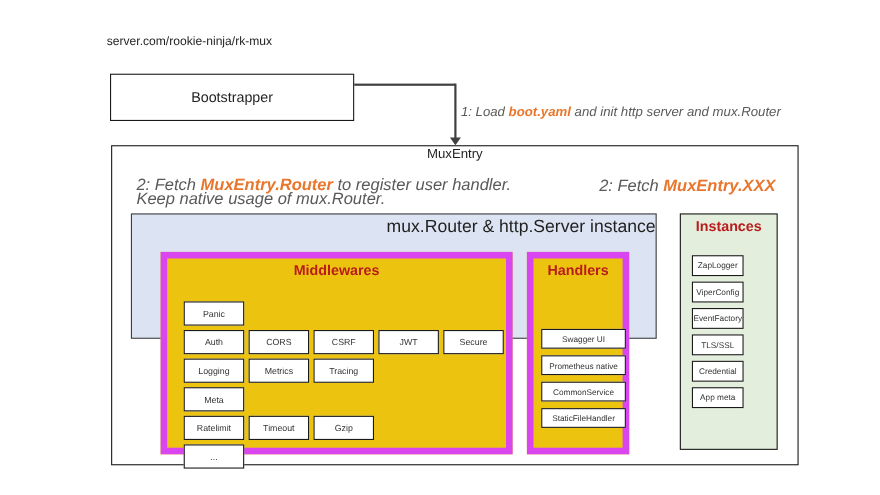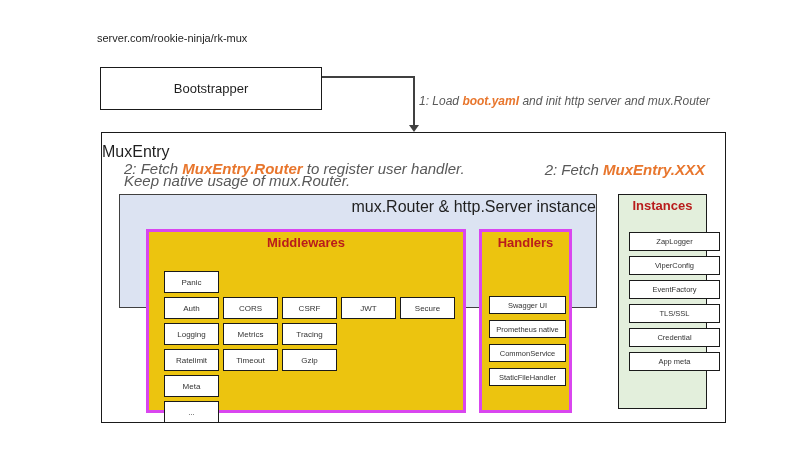--- a/index.html
+++ b/index.html
@@ -50,22 +50,23 @@
   }
   .hl { color: var(--orange, #E8762D); font-weight: bold; }
 
   .muxentry {
     left: 101px; top: 132px;
     width: 625px; height: 291px;
     border: 1.4px solid #1a1a1a;
     background: #ffffff;
   }
   .muxentry-title {
-    left: 0; top: 10px; width: 100%;
-    font-size: 16px;
+    left: 0; top: 0; width: 100%;
+    text-align: center;
+    font-size: 12px;
   }
 
   .note {
     top: 30px;
     font-size: 15px; font-style: italic;
     color: var(--note_gray, #595959);
     line-height: 12px;
     white-space: nowrap;
   }
   .note-left  { left: 22px; }
@@ -78,21 +79,21 @@
     border: 1px solid #404040;
   }
   .router-title {
     left: 0; top: 3px; width: 100%;
     text-align: right;
     font-size: 16px;
   }
 
   .gold-box {
     background: var(--gold, #ECC40F);
-    border: 3px solid #d946ef;
+    border: 6px solid #d946ef;
   }
   .middlewares { left: 44px;  top: 96px; width: 320px; height: 184px; }
   .handlers    { left: 377px; top: 96px; width: 93px;  height: 184px; }
 
   .section-title {
     left: 0; top: 3px; width: 100%;
     text-align: center;
     font-size: 13px; font-weight: 600;
     color: #b91c1c;
   }
@@ -112,21 +113,21 @@
   .hd-list { left: 7px; top: 26px; display: flex; flex-direction: column; gap: 6px; margin-top: 38px; }
   .hd-box  { width: 77px; height: 18px; font-size: 7.5px; }
 
   .instances {
     left: 516px; top: 61px;
     width: 89px; height: 215px;
     background: var(--green, #E3EFDC);
     border: 1px solid #1a1a1a;
   }
   .in-list { left: 10px; top: 37px; display: flex; flex-direction: column; gap: 5px; }
-  .in-box  { width: 91px; height: 19px; font-size: 7.5px; }
+  .in-box  { width: 47px; height: 19px; font-size: 7.5px; }
 </style>
 </head>
 <body>
 
 <div class="canvas">
 
   <div class="abs repo-label">server.com/rookie-ninja/rk-mux</div>
 
   <div class="abs bootstrapper">
     <span>Bootstrapper</span>
@@ -169,26 +170,26 @@
           <div class="mini mw-box">CSRF</div>
           <div class="mini mw-box">JWT</div>
           <div class="mini mw-box">Secure</div>
         </div>
         <div class="mw-row">
           <div class="mini mw-box">Logging</div>
           <div class="mini mw-box">Metrics</div>
           <div class="mini mw-box">Tracing</div>
         </div>
         <div class="mw-row">
+          <div class="mini mw-box">Meta</div>
+        </div>
+        <div class="mw-row">
           <div class="mini mw-box">Ratelimit</div>
           <div class="mini mw-box">Timeout</div>
           <div class="mini mw-box">Gzip</div>
-        </div>
-        <div class="mw-row">
-          <div class="mini mw-box">Meta</div>
         </div>
         <div class="mw-row">
           <div class="mini mw-box">...</div>
         </div>
       </div>
     </div>
 
     <div class="abs gold-box handlers">
       <div class="abs section-title">Handlers</div>
       <div class="abs hd-list">

